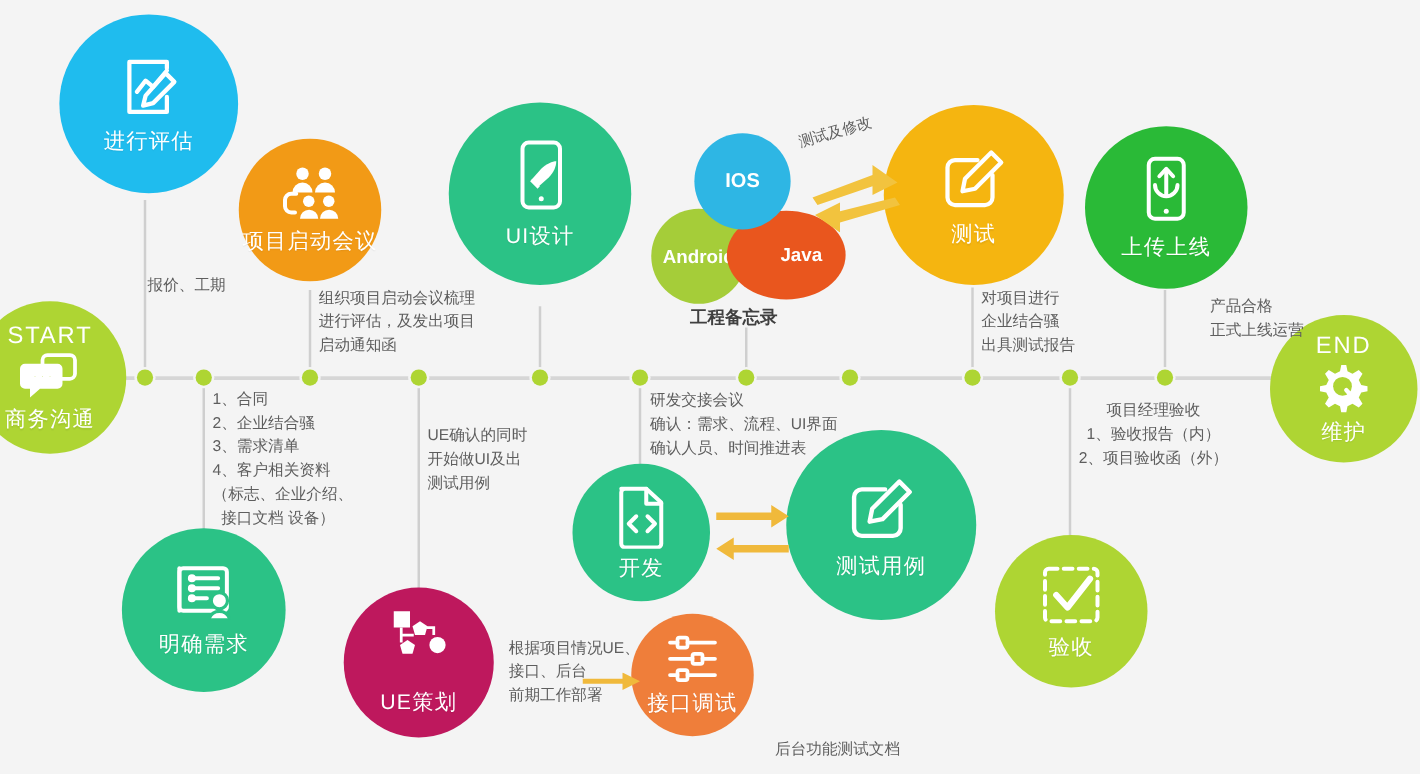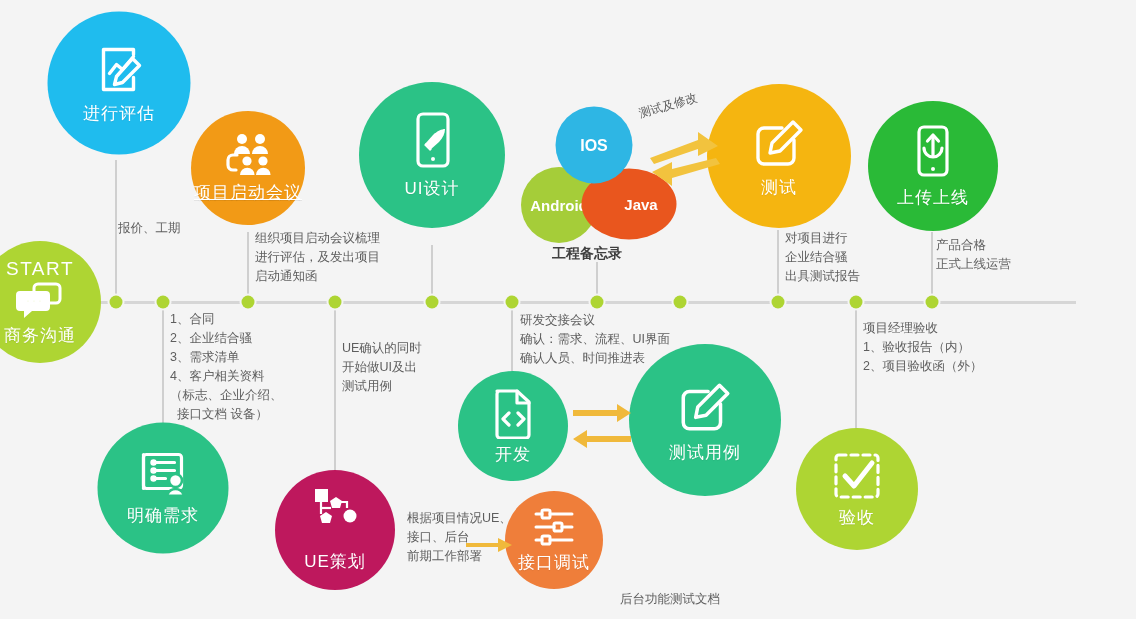--- a/index.html
+++ b/index.html
@@ -72,33 +72,46 @@
         <rect x="18" y="2" width="26" height="19" rx="4"></rect>
         <path d="M4 9 h26 a4 4 0 0 1 4 4 v12 a4 4 0 0 1 -4 4 h-14 l-8 7 v-7 h-4 a4 4 0 0 1 -4 -4 v-12 a4 4 0 0 1 4 -4 z" fill="#fff" stroke="none"></path>
         <circle cx="12" cy="19" r="1.8" fill="#aed533"></circle>
           <circle cx="18" cy="19" r="1.8" fill="#aed533"></circle>
           <circle cx="24" cy="19" r="1.8" fill="#aed533"></circle>
       </svg>
     </span>
     <div class="cap">商务沟通</div>
   </div>
 
+  <div class="circ" style="left:1075px;top:311px;width:118px;height:118px;background:#aed533;">
+    <div class="top">END</div>
+    <span>
+      <svg width="44" height="40" viewBox="0 0 44 40">
+        <g fill="#fff">
+          <path d="M20 2 l4 0 1 5 4 2 5-3 3 3 -3 5 2 4 5 1 0 4 -5 1 -2 4 3 5 -3 3 -5-3 -4 2 -1 5 -4 0 -1-5 -4-2 -5 3 -3-3 3-5 -2-4 -5-1 0-4 5-1 2-4 -3-5 3-3 5 3 4-2z"></path>
+        </g>
+        <circle cx="21" cy="19" r="7.5" fill="#aed533"></circle>
+        <path d="M24 22 l8 9" stroke="#fff" stroke-width="3.4" stroke-linecap="round"></path>
+      </svg>
+    </span>
+    <div class="cap">维护</div>
+  </div>
 
   <div class="circ" style="left:119px;top:83px;width:143px;height:143px;background:#1fbcee;">
     <span>
       <svg width="56" height="56" viewBox="0 0 56 56" fill="none" stroke="#fff" stroke-width="3.4" stroke-linecap="round" stroke-linejoin="round">
         <path d="M42 13 V8 H12 V48 H42 V36"></path>
         <path d="M18 32 l7-9 6 5 11-13"></path>
         <path d="M41 17 l7 7 -17 17 -8 2 2-8z"></path>
       </svg>
     </span>
     <div class="cap">进行评估</div>
   </div>
 
-  <div class="circ" style="left:248px;top:168px;width:114px;height:114px;background:#f29a16;text-decoration:underline;">
+  <div class="circ" style="left:248px;top:168px;width:114px;height:114px;background:#f29a16;">
     <span>
       <svg width="50" height="44" viewBox="0 0 50 44" fill="#fff">
         <circle cx="19" cy="6" r="5"></circle>
           <path d="M11 21 a8 8 0 0 1 16 0z"></path>
         <circle cx="37" cy="6" r="5"></circle>
           <path d="M29 21 a8 8 0 0 1 16 0z"></path>
         <circle cx="24" cy="28" r="4.6"></circle>
           <path d="M17 42 a7.3 7.3 0 0 1 14.6 0z"></path>
         <circle cx="40" cy="28" r="4.6"></circle>
           <path d="M33 42 a7.3 7.3 0 0 1 14.6 0z"></path>
@@ -261,23 +274,23 @@
   接口文档 设备）</div>
   <div class="note" style="left:342px;top:339px;">UE确认的同时
 开始做UI及出
 测试用例</div>
   <div class="note" style="left:520px;top:311px;">研发交接会议
 确认：需求、流程、UI界面
 确认人员、时间推进表</div>
   <div class="note" style="left:785px;top:229px;">对项目进行
 企业结合骚
 出具测试报告</div>
-  <div class="note" style="left:936px;top:236px;">产品合格
+  <div class="note" style="left:968px;top:236px;">产品合格
 正式上线运营</div>
-  <div class="note" style="left:863px;top:319px;">项目经理验收
+  <div class="note" style="left:863px;top:319px;text-align:center;">项目经理验收
 1、验收报告（内）
 2、项目验收函（外）</div>
   <div class="note" style="left:407px;top:509px;">根据项目情况UE、
 接口、后台
 前期工作部署</div>
   <div class="note" style="left:620px;top:590px;">后台功能测试文档</div>
 
 </div>
 
 </body></html>

